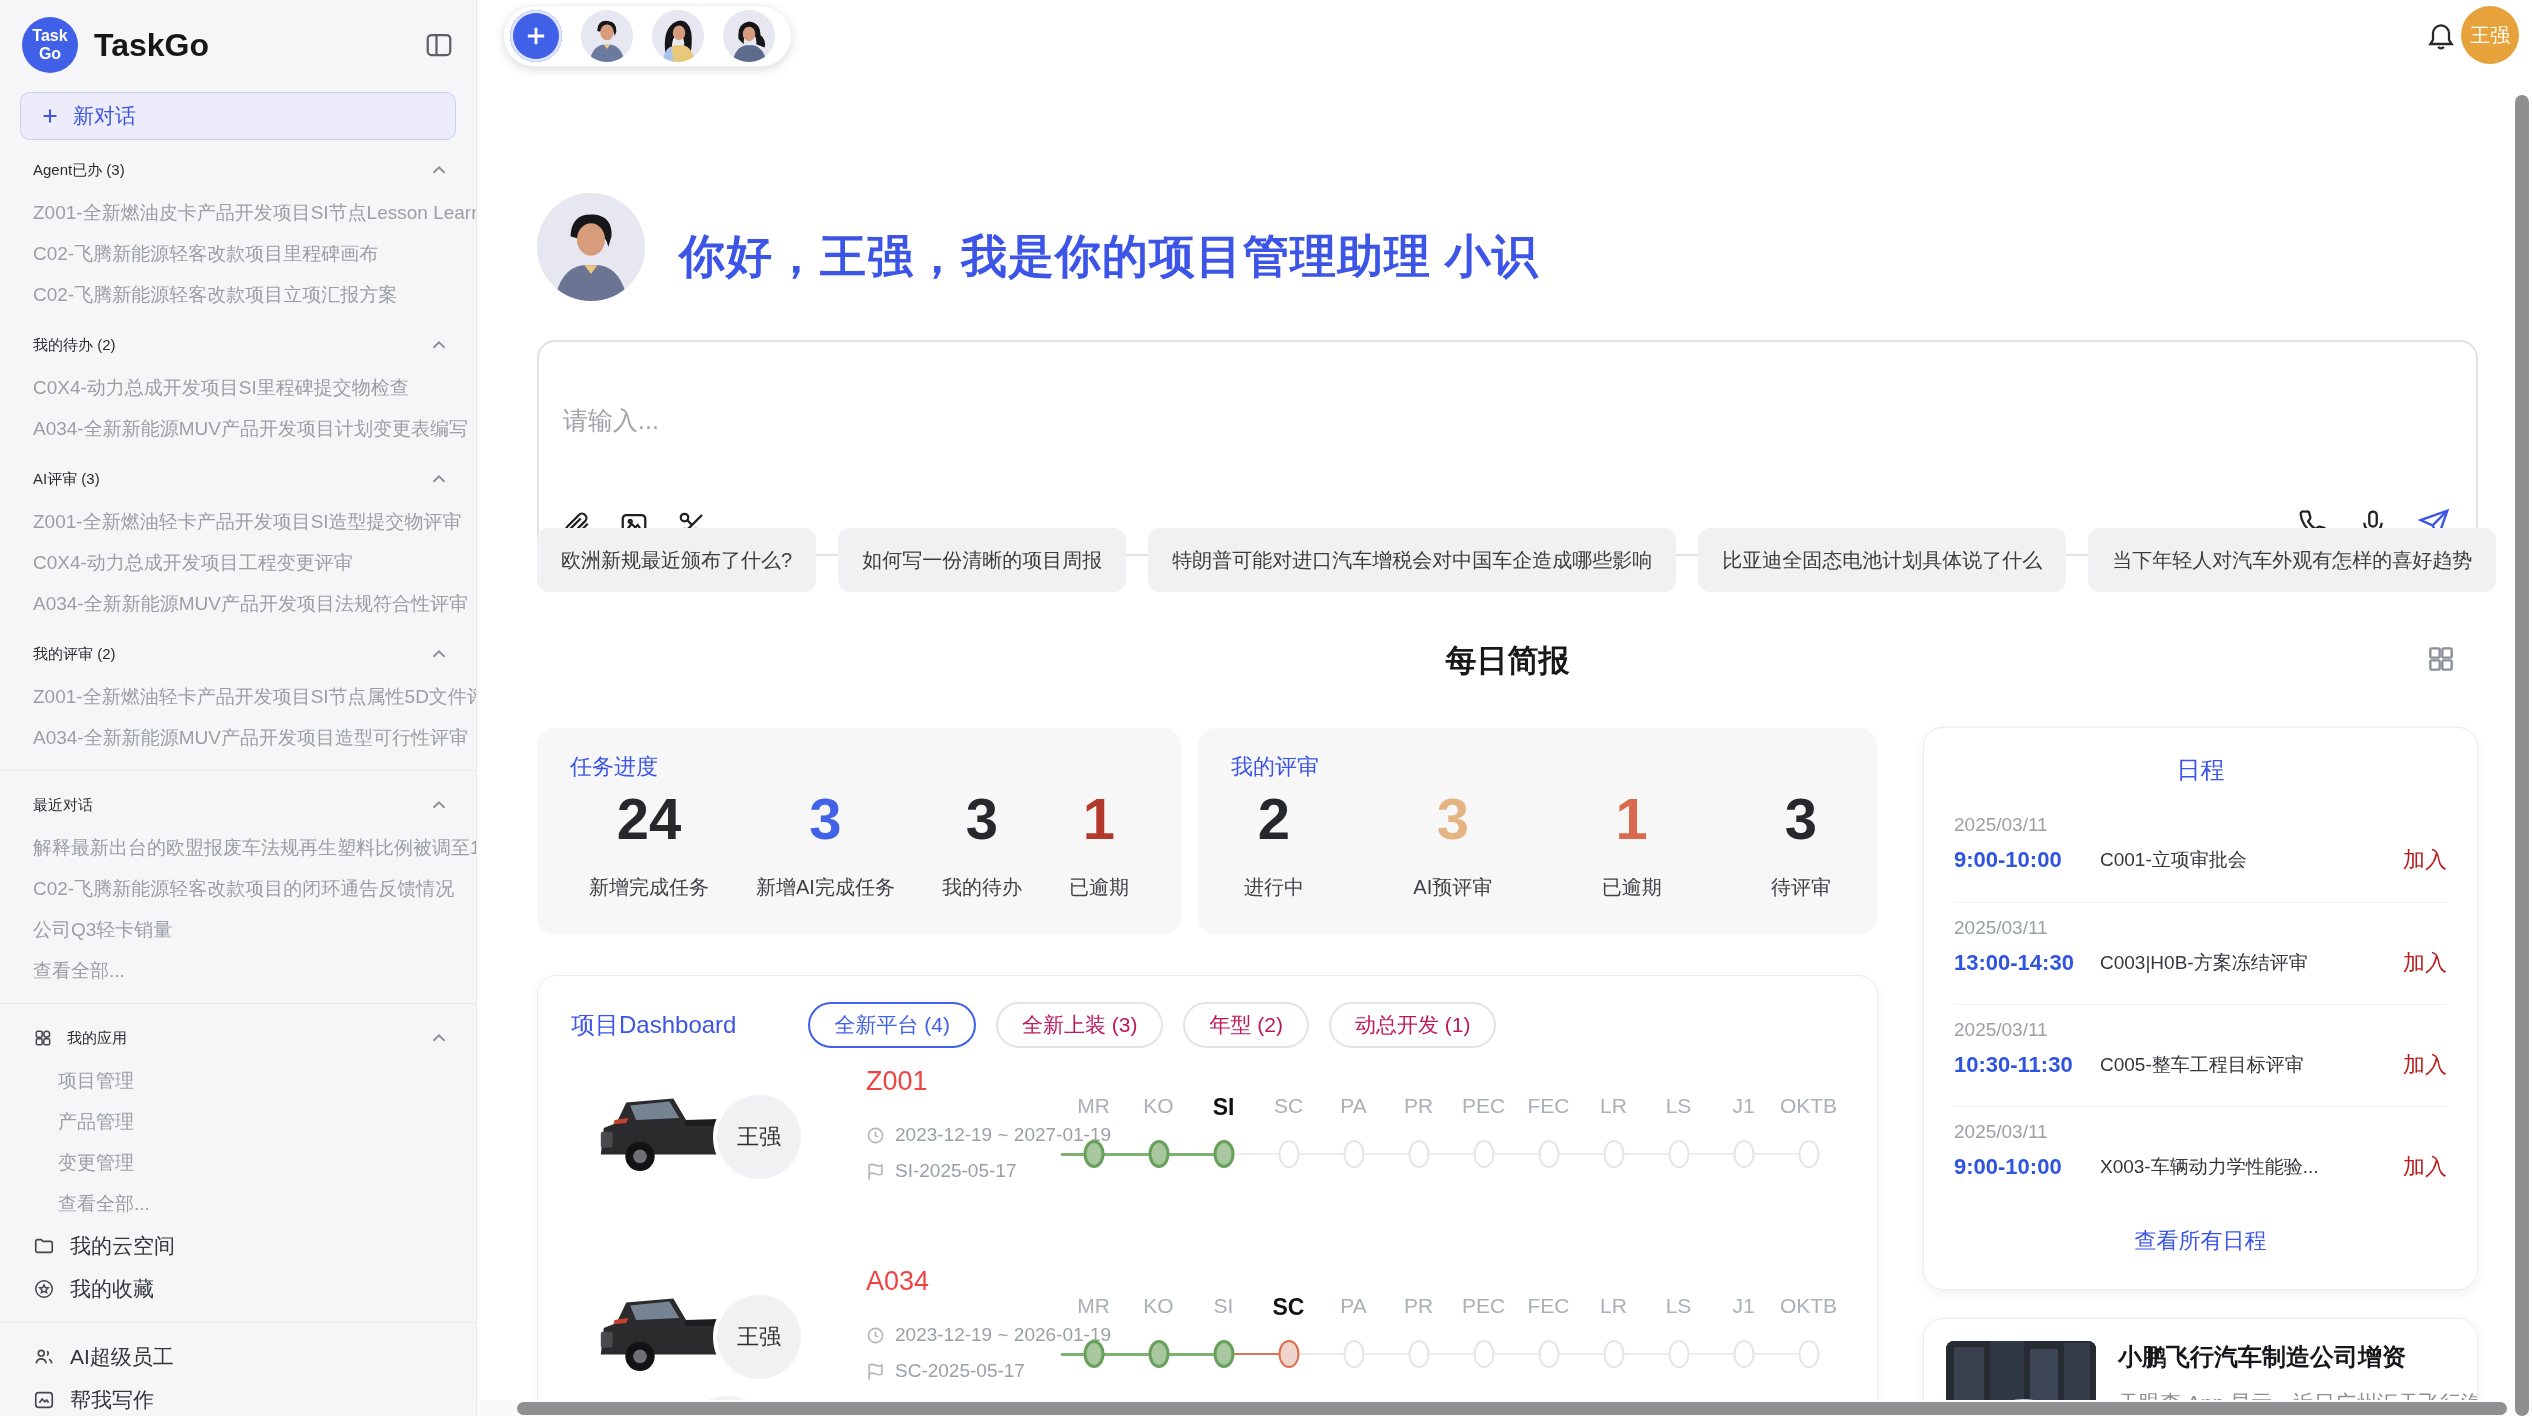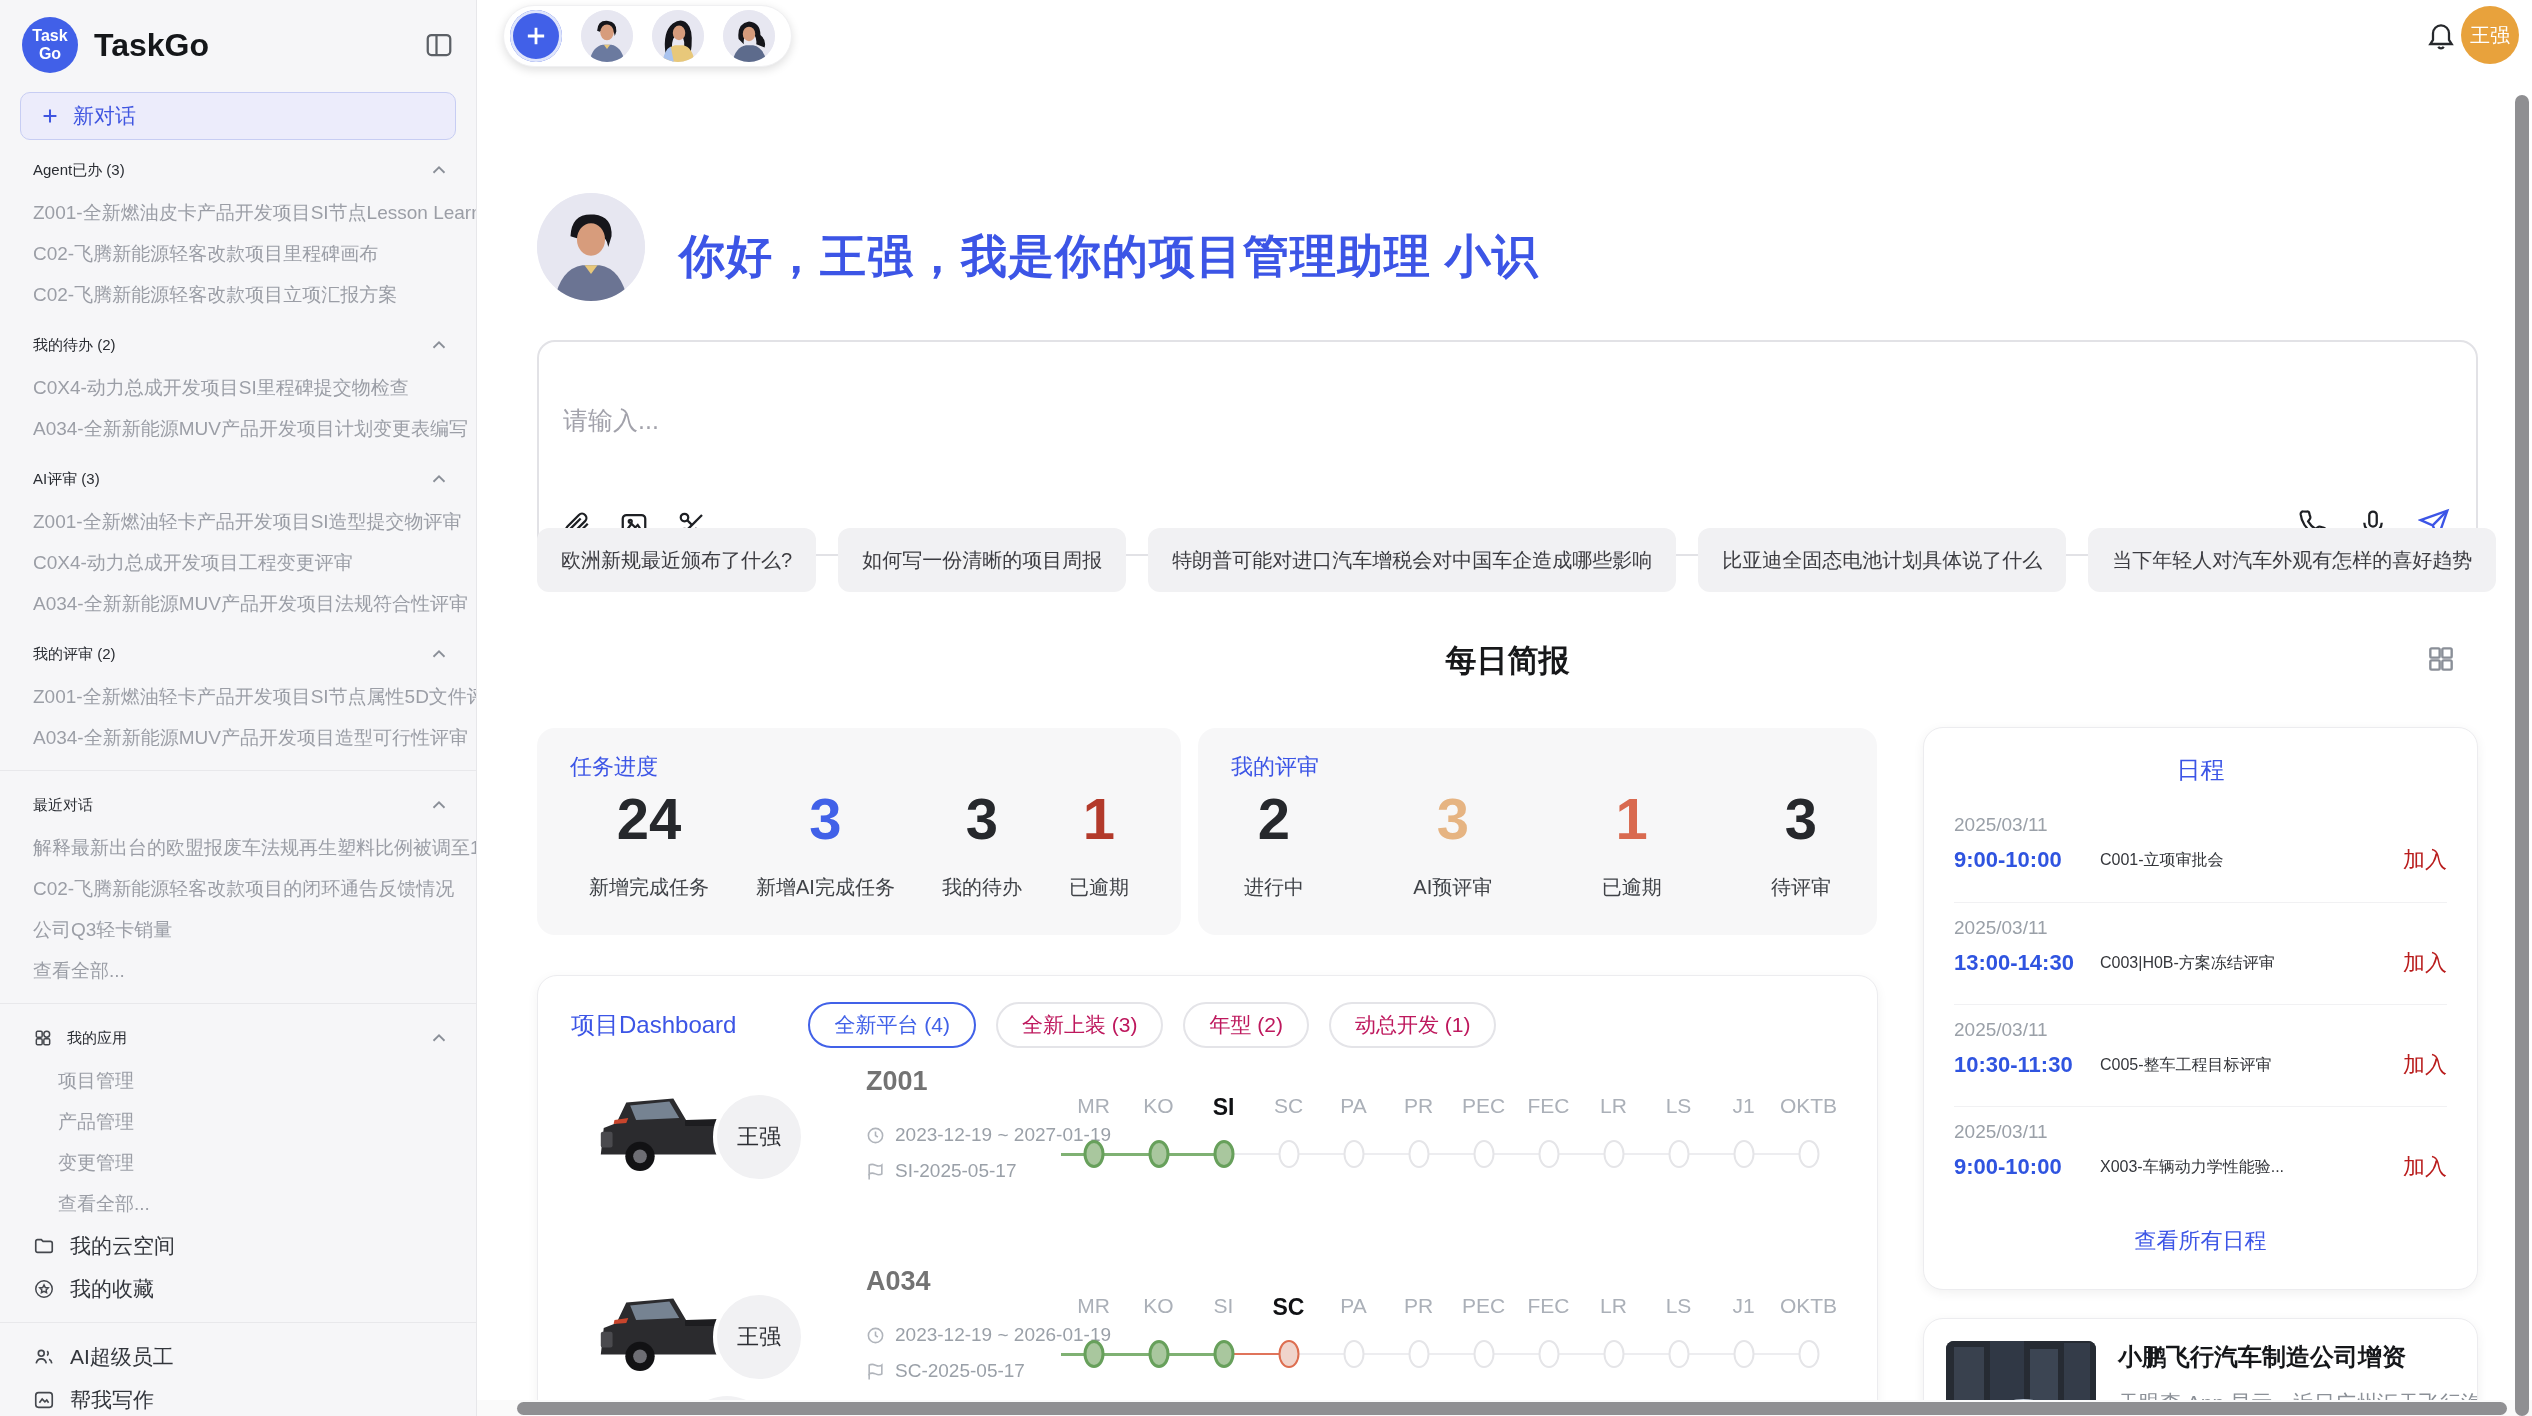--- a/index.html
+++ b/index.html
@@ -92,21 +92,21 @@
   .dash-tabs { display:flex; gap:20px; margin-left:72px; }
   .tab { height:46px; border-radius:24px; display:flex; align-items:center; padding:0 24px;
     font-size:21px; border:2px solid #e4e4e8; color:#be185d; background:#fff; cursor:pointer; white-space:nowrap; }
   .tab.active { border-color:#4161e8; color:#4161e8; }
   .proj { position:absolute; left:0; width:100%; height:200px; }
   #proj-0 { top:60px; } #proj-1 { top:260px; }
   .truck { position:absolute; left:53px; top:25px; width:196px; height:126px; }
   .owner { position:absolute; left:175px; top:55px; width:92px; height:92px; border-radius:50%;
     background:#f1f1f3; border:4px solid #fff; display:flex; align-items:center; justify-content:center;
     font-size:22px; color:#2c2e33; z-index:3; }
-  .p-code { position:absolute; left:328px; top:30px; font-size:27px; font-weight:700; color:#737373; }
+  .p-code { position:absolute; left:328px; top:30px; font-size:27px; font-weight:400; color:#ef4444; }
   .p-meta { position:absolute; left:328px; display:flex; gap:10px; align-items:center;
     font-size:19px; color:#9aa0a8; }
   .p-date { top:88px; } .p-flag { top:124px; }
   .p-meta .ic { color:#b0b4bb; }
   .ms { position:absolute; left:523px; top:58px; display:flex; }
   .ms-col { width:65px; position:relative; height:120px; }
   .ms-label { position:absolute; top:0; width:100%; text-align:center; font-size:21px; color:#abb0b8; }
   .ms-label.cur { color:#101114; font-weight:700; font-size:23px; }
   .ms-node { position:absolute; left:50%; top:46px; transform:translateX(-50%);
     width:21px; height:28px; border-radius:50%; background:#fff; border:2px solid #e5e5e8; z-index:2; }
@@ -125,21 +125,21 @@
   
   .sched-card { position:absolute; left:1446px; top:727px; width:555px; height:563px; background:#fff;
     border:1px solid #ececef; border-radius:20px; box-shadow:0 3px 12px rgba(0,0,0,.06); }
   .sched-title { text-align:center; margin-top:26px; font-size:24px; color:#3c55e6; }
   .sched-list { margin-top:14px; }
   .sched-item { margin:0 30px; padding-top:14px; height:102px; }
   .sched-item + .sched-item { border-top:1px solid #f1f1f3; }
   .si-date { font-size:19px; color:#9aa0a8; }
   .si-row { display:flex; align-items:center; margin-top:9px; }
   .si-time { width:130px; font-size:22px; font-weight:700; color:#2f54e0; flex-shrink:0; }
-  .si-title { flex:1; font-size:16px; color:#34363b; margin-left:16px; white-space:nowrap; overflow:hidden; }
+  .si-title { flex:1; font-size:19px; color:#34363b; margin-left:16px; white-space:nowrap; overflow:hidden; }
   .si-join { font-size:22px; color:#b91c1c; cursor:pointer; }
   .sched-all { text-align:center; margin-top:18px; font-size:22px; color:#3c55e6; cursor:pointer; }
 
   .news-card { position:absolute; left:1446px; top:1318px; width:555px; height:130px; background:#fff;
     border:1px solid #ececef; border-radius:20px; box-shadow:0 3px 12px rgba(0,0,0,.06);
     display:flex; gap:22px; padding:22px; overflow:hidden; }
   .news-img { width:150px; height:96px; border-radius:8px; overflow:hidden; flex-shrink:0; background:#262b33; }
   .news-title { font-size:24px; font-weight:700; color:#15171a; white-space:nowrap; }
   .news-snippet { margin-top:16px; font-size:21px; color:#8b9097; white-space:nowrap; overflow:hidden; }
 

